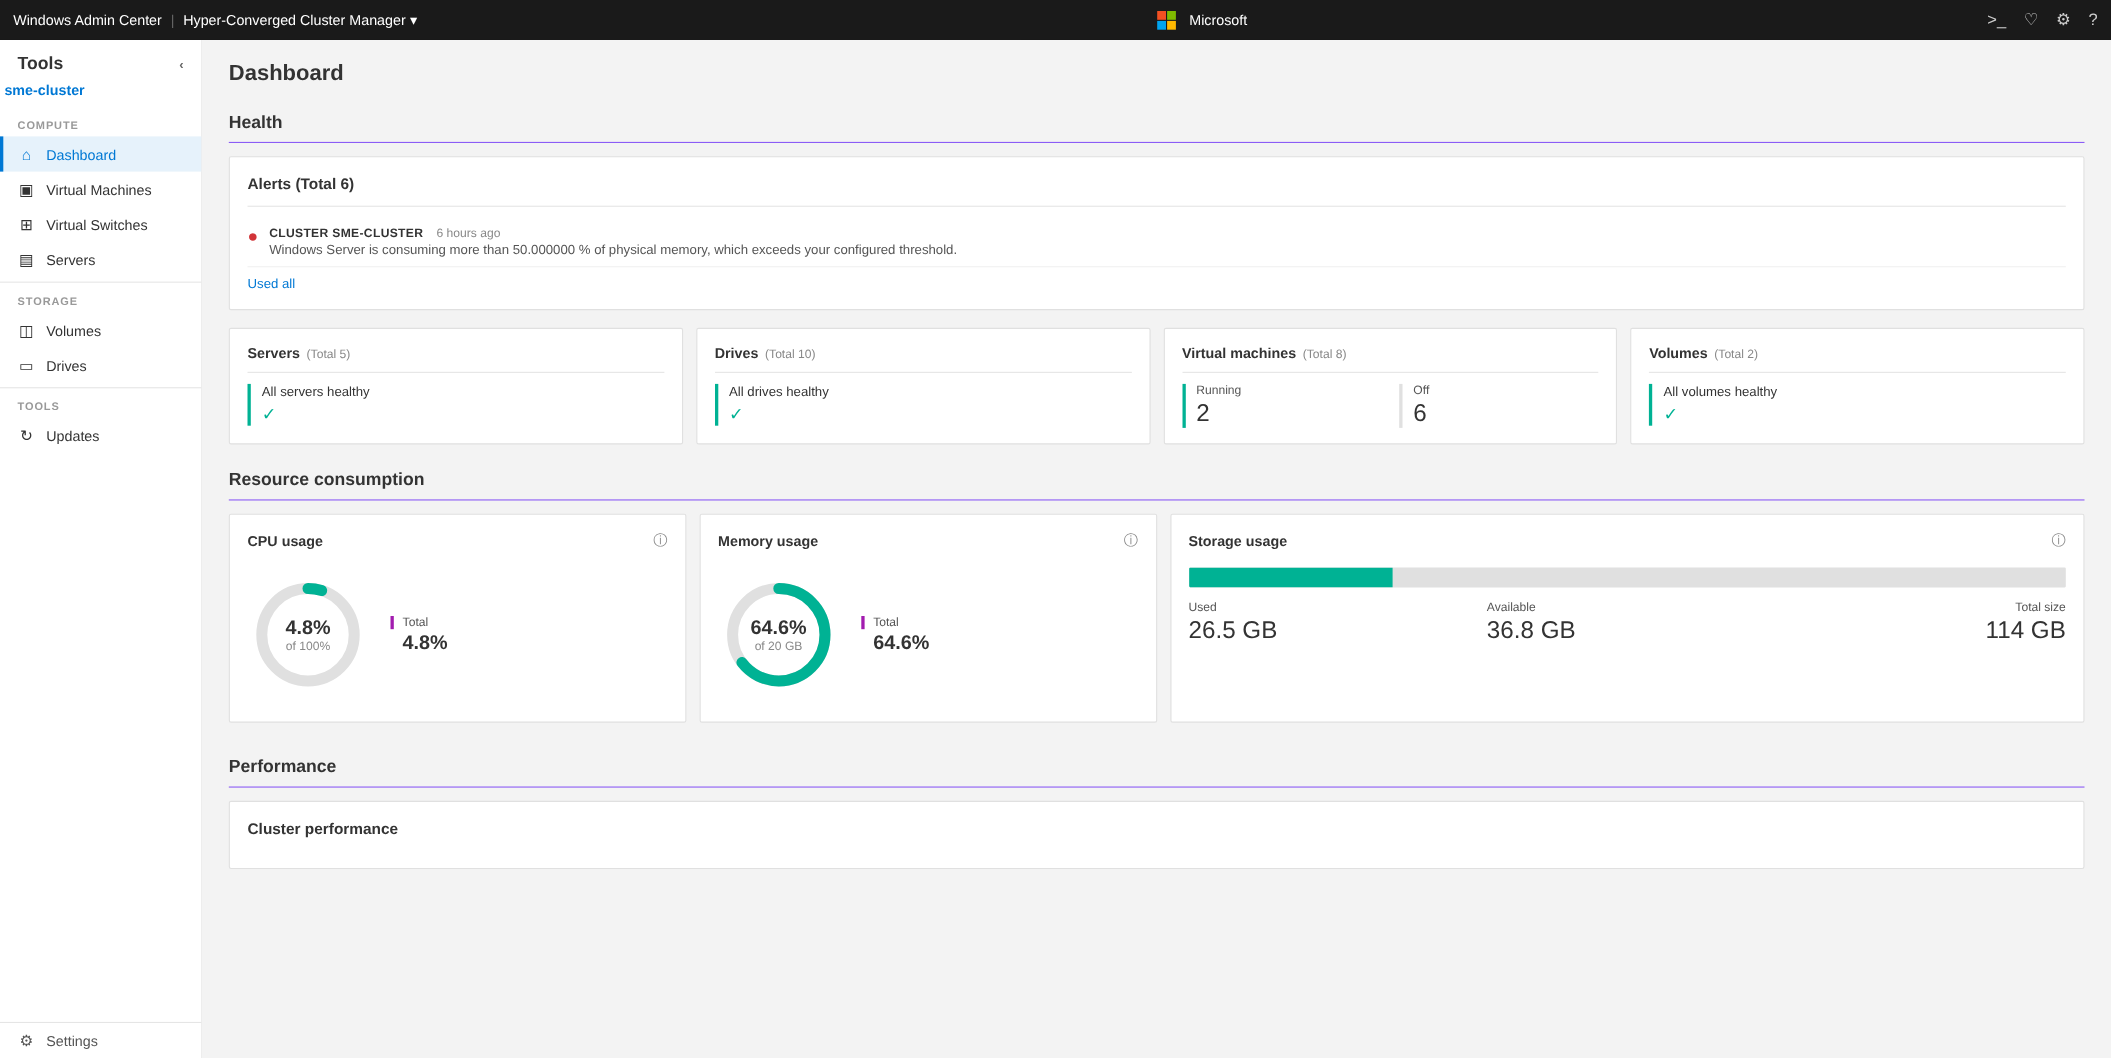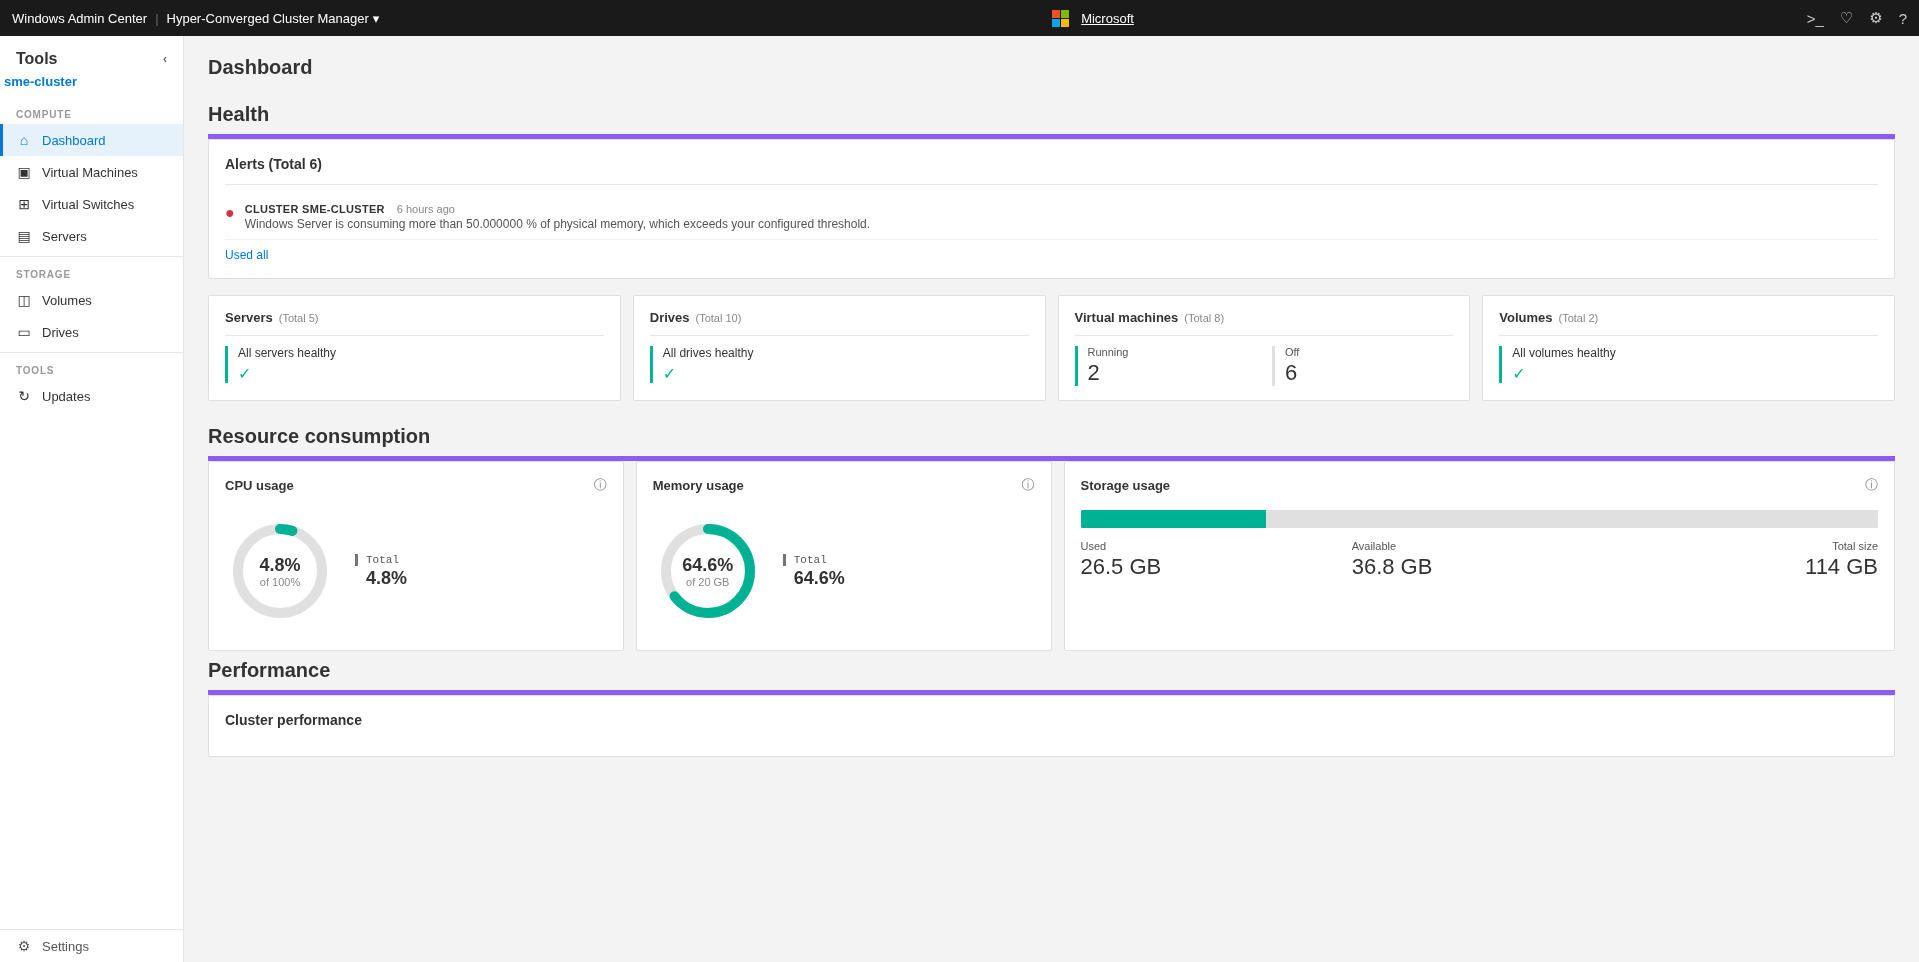--- a/index.html
+++ b/index.html
@@ -12,21 +12,21 @@
       height: 36px;
       display: flex;
       align-items: center;
       padding: 0 12px;
       justify-content: space-between;
       position: fixed;
       top: 0; left: 0; right: 0;
       z-index: 100;
     }
     .topbar-left { display: flex; align-items: center; gap: 8px; font-size: 13px; }
-    .topbar-center { display: flex; align-items: center; gap: 6px; text-decoration: underline; }
+    .topbar-center { display: flex; align-items: center; gap: 6px; }
     .ms-logo { display: flex; gap: 2px; }
     .ms-logo-grid { display: grid; grid-template-columns: 8px 8px; grid-template-rows: 8px 8px; gap: 1px; }
     .ms-logo-grid div:nth-child(1) { background: #f25022; }
     .ms-logo-grid div:nth-child(2) { background: #7fba00; }
     .ms-logo-grid div:nth-child(3) { background: #00a4ef; }
     .ms-logo-grid div:nth-child(4) { background: #ffb900; }
     .ms-brand { color: #fff; font-size: 13px; margin-left: 6px; }
     .topbar-right { display: flex; align-items: center; gap: 16px; color: #ccc; font-size: 14px; }
     .topbar-icon { cursor: pointer; color: #ccc; font-size: 15px; }
 
@@ -82,25 +82,26 @@
       flex: 1;
       overflow-y: auto;
       padding: 20px 24px;
       background: #f3f3f3;
       height: calc(962px - 36px);
     }
     .page-title { font-size: 20px; font-weight: 600; color: #333; margin-bottom: 16px; }
 
     
     .section-header {
-      font-size: 20px;
+      font-size: 16px;
       font-weight: 600;
       color: #333;
       padding: 8px 0;
-      border-bottom: 5px solid #8b5cf6;
+      border-bottom: 1px solid #8b5cf6;
+      margin-bottom: 12px;
     }
 
     
     .card {
       background: #fff;
       border: 1px solid #e0e0e0;
       border-radius: 2px;
       padding: 16px;
       margin-bottom: 16px;
     }
@@ -159,21 +160,21 @@
     .vm-stat { flex: 1; border-left: 3px solid #00b294; padding-left: 10px; }
     .vm-stat + .vm-stat { border-left: none; padding-left: 0; margin-left: 16px; border-left: 3px solid #e0e0e0; padding-left: 10px; }
     .vm-stat-label { font-size: 11px; color: #555; margin-bottom: 2px; }
     .vm-stat-value { font-size: 22px; font-weight: 300; color: #333; }
 
     
     .resource-grid {
       display: grid;
       grid-template-columns: 1fr 1fr 2fr;
       gap: 12px;
-      margin-bottom: 0;
+      margin-bottom: 24px;
     }
     .resource-card {
       background: #fff;
       border: 1px solid #e0e0e0;
       border-radius: 2px;
       padding: 14px 16px;
     }
     .resource-card-header {
       display: flex;
       align-items: center;
@@ -192,21 +193,21 @@
     .donut-wrap svg { transform: rotate(-90deg); }
     .donut-center {
       position: absolute;
       top: 50%; left: 50%;
       transform: translate(-50%, -50%);
       text-align: center;
     }
     .donut-value { font-size: 18px; font-weight: 600; color: #333; }
     .donut-sub { font-size: 11px; color: #888; }
     .donut-legend { }
-    .donut-legend-label { font-size: 11px; color: #555; border-left: 3px solid #737373; padding-left: 8px; margin-bottom: 2px; font-family: Liberation Mono, monospace; }
+    .donut-legend-label { font-size: 11px; color: #555; border-left: 3px solid #a21caf; padding-left: 8px; margin-bottom: 2px; }
     .donut-legend-value { font-size: 18px; font-weight: 600; color: #333; padding-left: 11px; }
 
     
     .storage-bar-wrap { margin: 16px 0 12px; }
     .storage-bar-bg { height: 18px; background: #e0e0e0; border-radius: 1px; overflow: hidden; }
     .storage-bar-fill { height: 100%; background: #00b294; border-radius: 1px 0 0 1px; }
     .storage-stats { display: flex; gap: 0; margin-top: 8px; }
     .storage-stat { flex: 1; }
     .storage-stat + .storage-stat { margin-left: 16px; }
     .storage-stat-label { font-size: 11px; color: #555; margin-bottom: 2px; }

